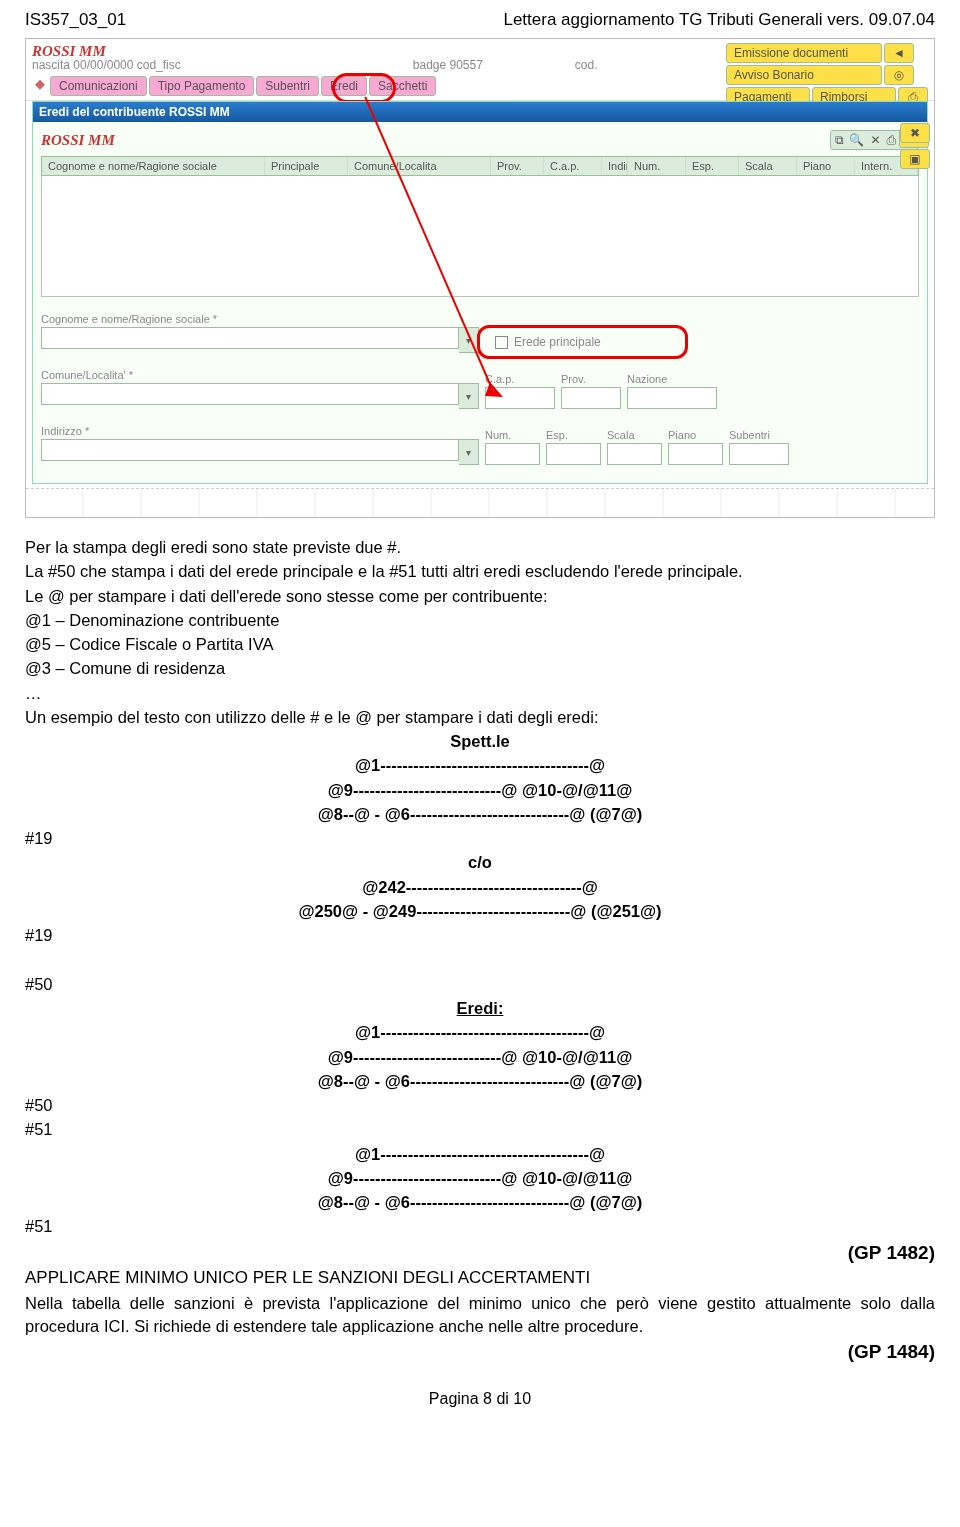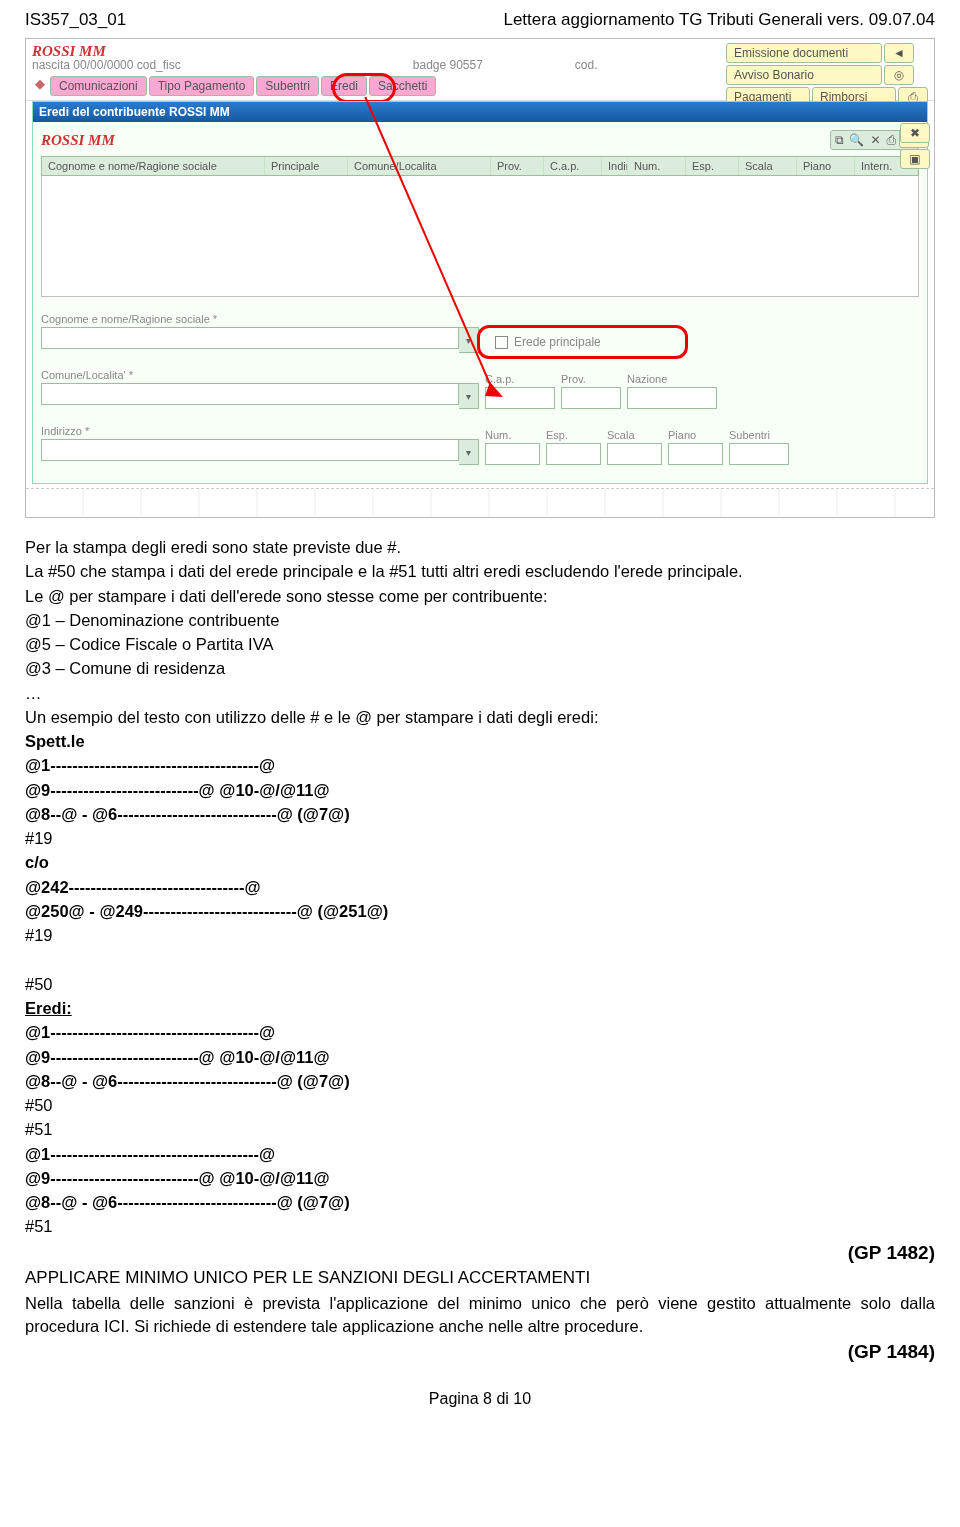--- a/index.html
+++ b/index.html
@@ -12,21 +12,21 @@
   .top-row1{display:flex;gap:30px;align-items:flex-end;color:#888;font-size:12px}
   .top-row1 b{font-family:'Times New Roman',serif;font-style:italic;color:#c33;font-size:15px}
   .top-row2{display:flex;align-items:center;gap:12px;margin-top:2px;color:#888;font-size:12px}
   .tabbar{display:flex;gap:2px;margin-top:4px}
   .tab{display:flex;align-items:center;gap:4px;padding:2px 8px;background:#f9a8d4;border:1px solid #9bbf9b;border-radius:3px;font-size:12px;color:#555;cursor:pointer}
   .highlight-ring{position:absolute;border:3px solid #e00;border-radius:18px;pointer-events:none}
 
   
   .rside{position:absolute;top:4px;right:6px;display:flex;flex-direction:column;gap:2px}
   .rside-row{display:flex;gap:2px}
-  .rbtn{background:#fef9c3;border:1px solid #9bbf9b;border-radius:3px;padding:2px 7px;font-size:12px;color:#555;cursor:pointer;white-space:nowrap}
+  .rbtn{background:#fde047;border:1px solid #9bbf9b;border-radius:3px;padding:2px 7px;font-size:12px;color:#555;cursor:pointer;white-space:nowrap}
   .rbtn.icon{padding:2px 5px;min-width:18px;text-align:center}
 
   
   .modal{margin:0 6px 4px 6px;border:1px solid #8db;background:#f8fff7}
   .modal-title{background:linear-gradient(#2a7cd0,#1558a0);color:#fff;font-weight:bold;padding:3px 6px;font-size:12px}
   .modal-body{padding:8px}
   .mbody-row{display:flex;align-items:center;gap:14px;color:#888;font-size:12px}
   .mbody-row b{font-family:'Times New Roman',serif;font-style:italic;color:#c33;font-size:15px}
   .iconbar{margin-left:auto;background:#dcecdc;border:1px solid #9bbf9b;border-radius:3px;padding:2px 4px;display:flex;gap:6px}
   .iconbar span{color:#555;font-size:12px;cursor:pointer}
@@ -46,21 +46,21 @@
   .chkbox .sq{width:11px;height:11px;border:1px solid #888}
 
   .bottom-clip{height:24px;background:repeating-linear-gradient(90deg,#fff 0,#fff 56px,#f5f5f5 56px,#f5f5f5 58px);border-top:1px dashed #ccc;color:#aaa;font-size:11px;padding:2px 8px;overflow:hidden}
 
   
   .arrow-svg{position:absolute;left:0;top:0;width:100%;height:100%;pointer-events:none}
 
   
   .body-text{font-size:16.5px;line-height:1.35;margin-top:18px}
   .body-text p{margin:0 0 2px 0}
-  .rj{text-align:left;font-weight:bold}
+  .rj{text-align:center;font-weight:bold}
   .gp{text-align:right;font-weight:bold;font-size:19px;margin-top:6px}
   .sect-title{font-weight:normal;font-size:17px;margin-top:4px}
   u{text-decoration:underline}
   .footer{text-align:center;font-size:16px;margin-top:26px}
 </style>
 </head>
 <body>
 
 <div class="page">
 

